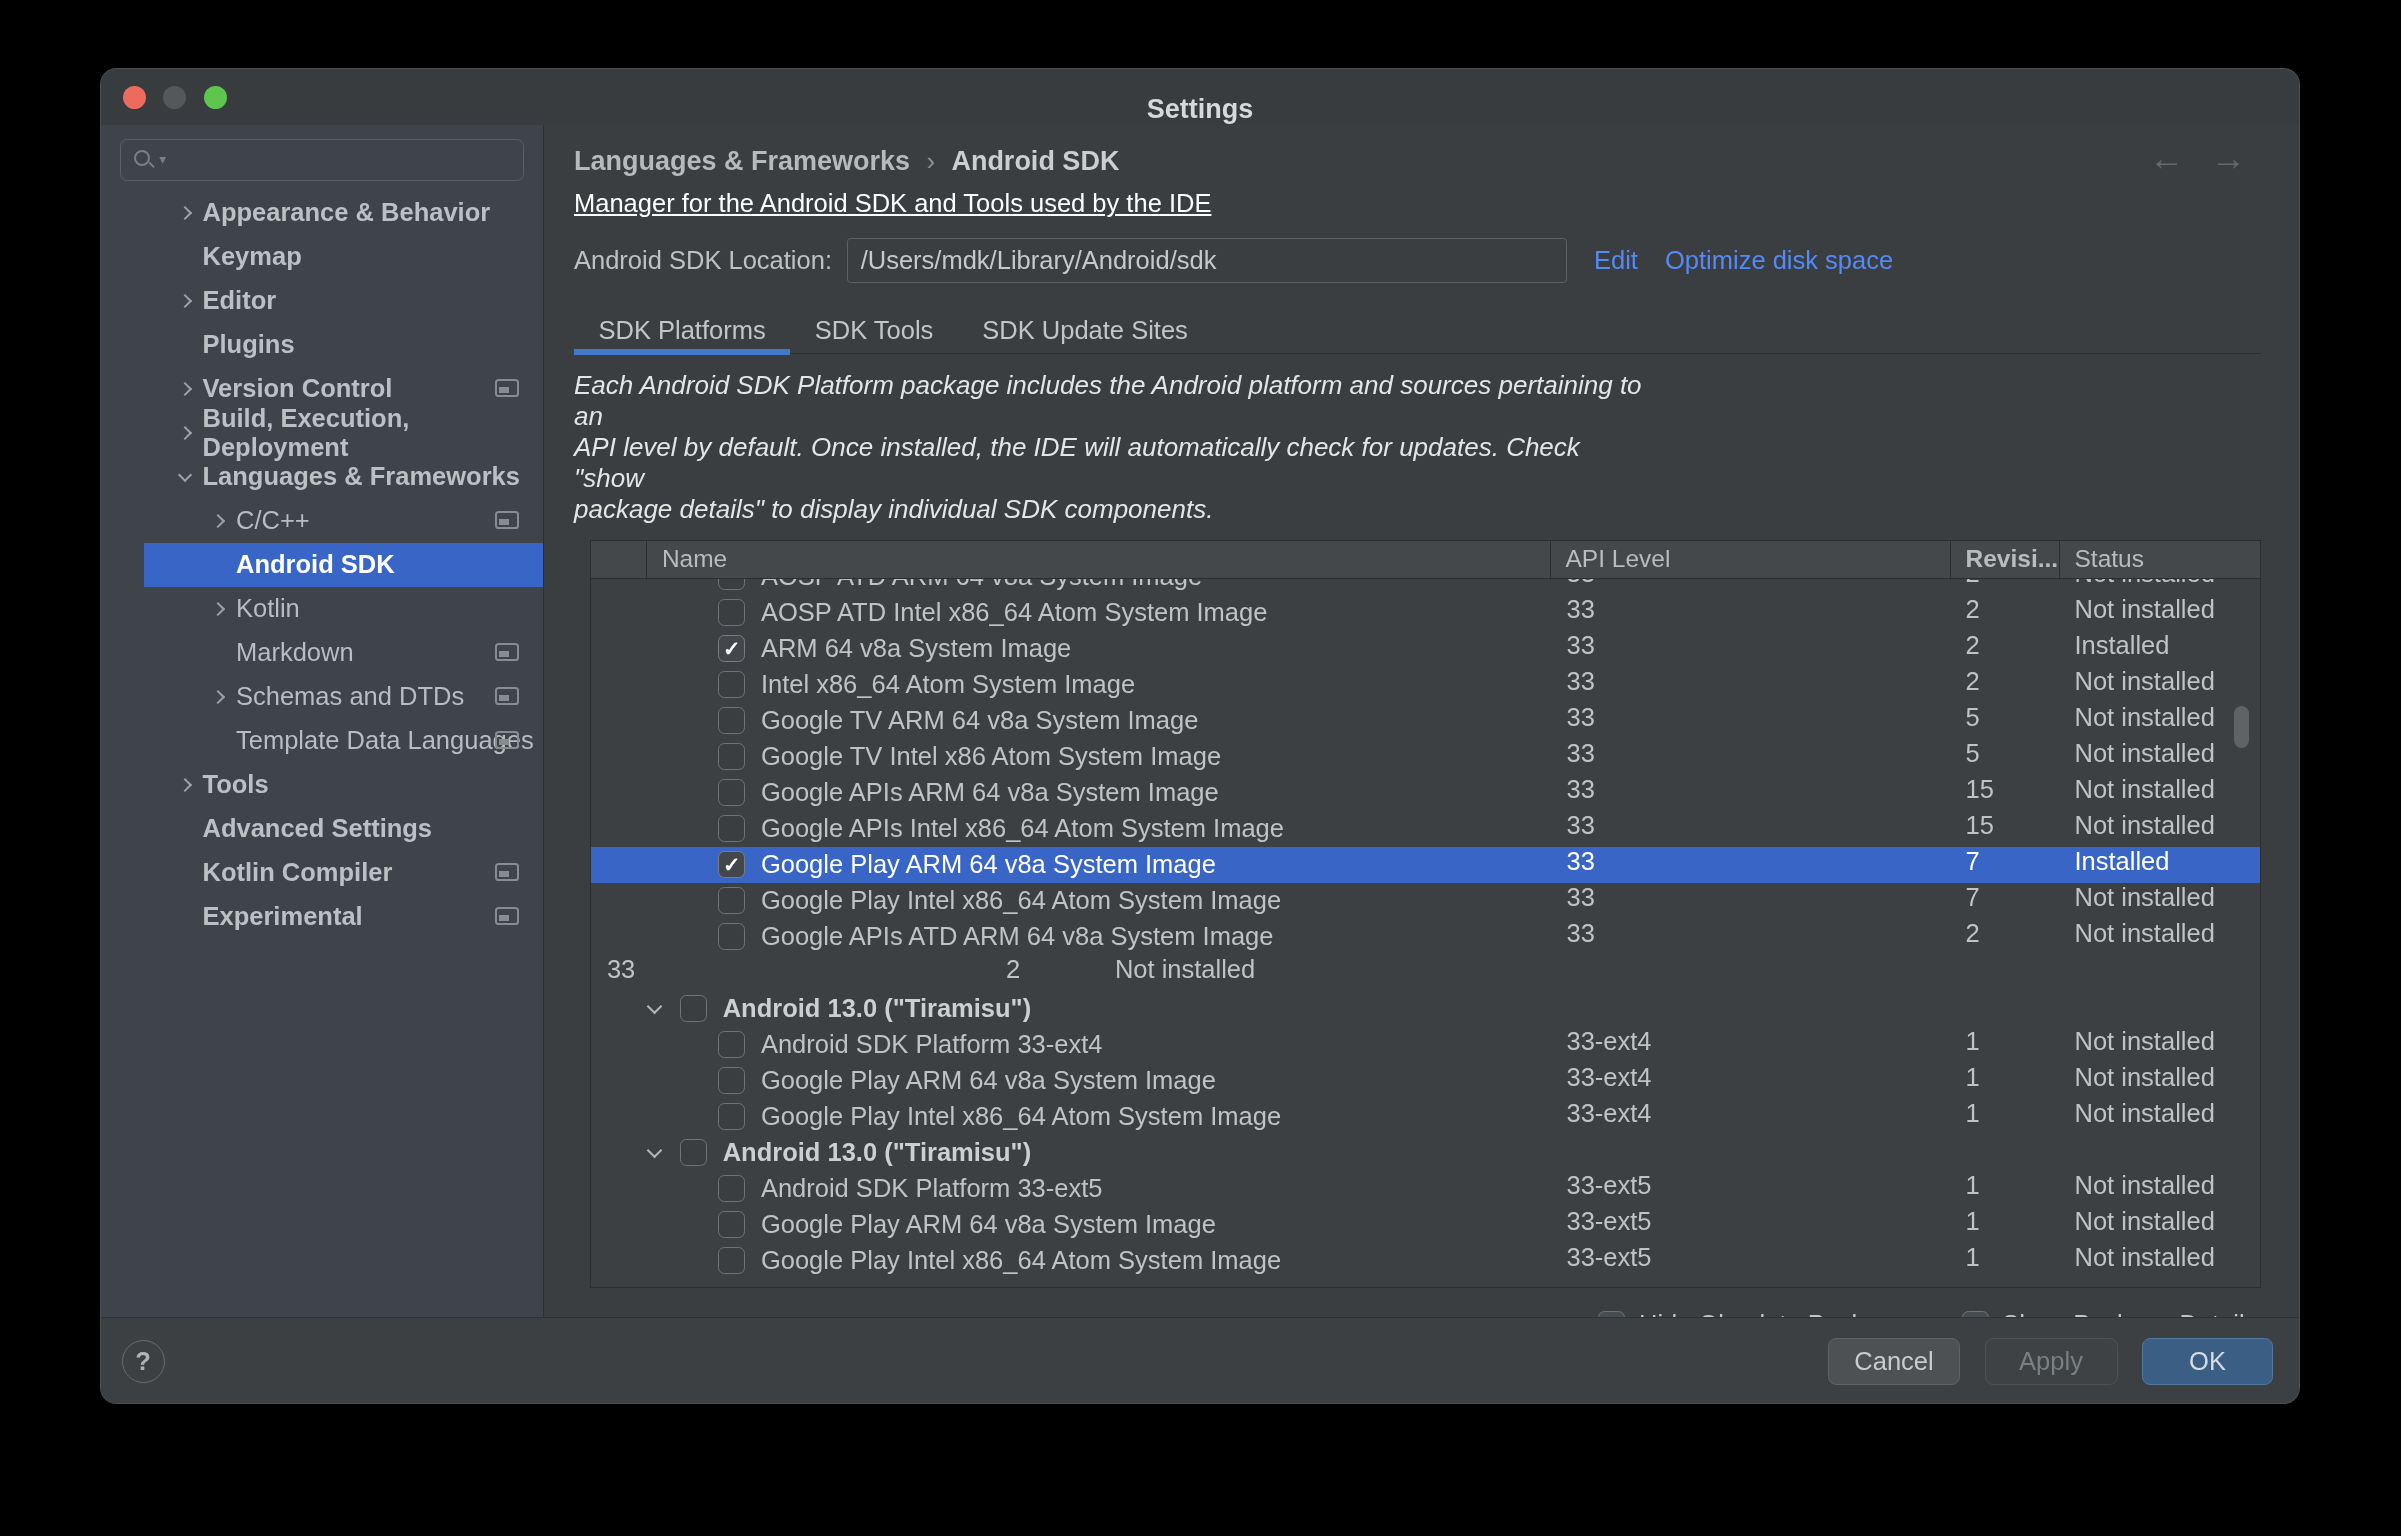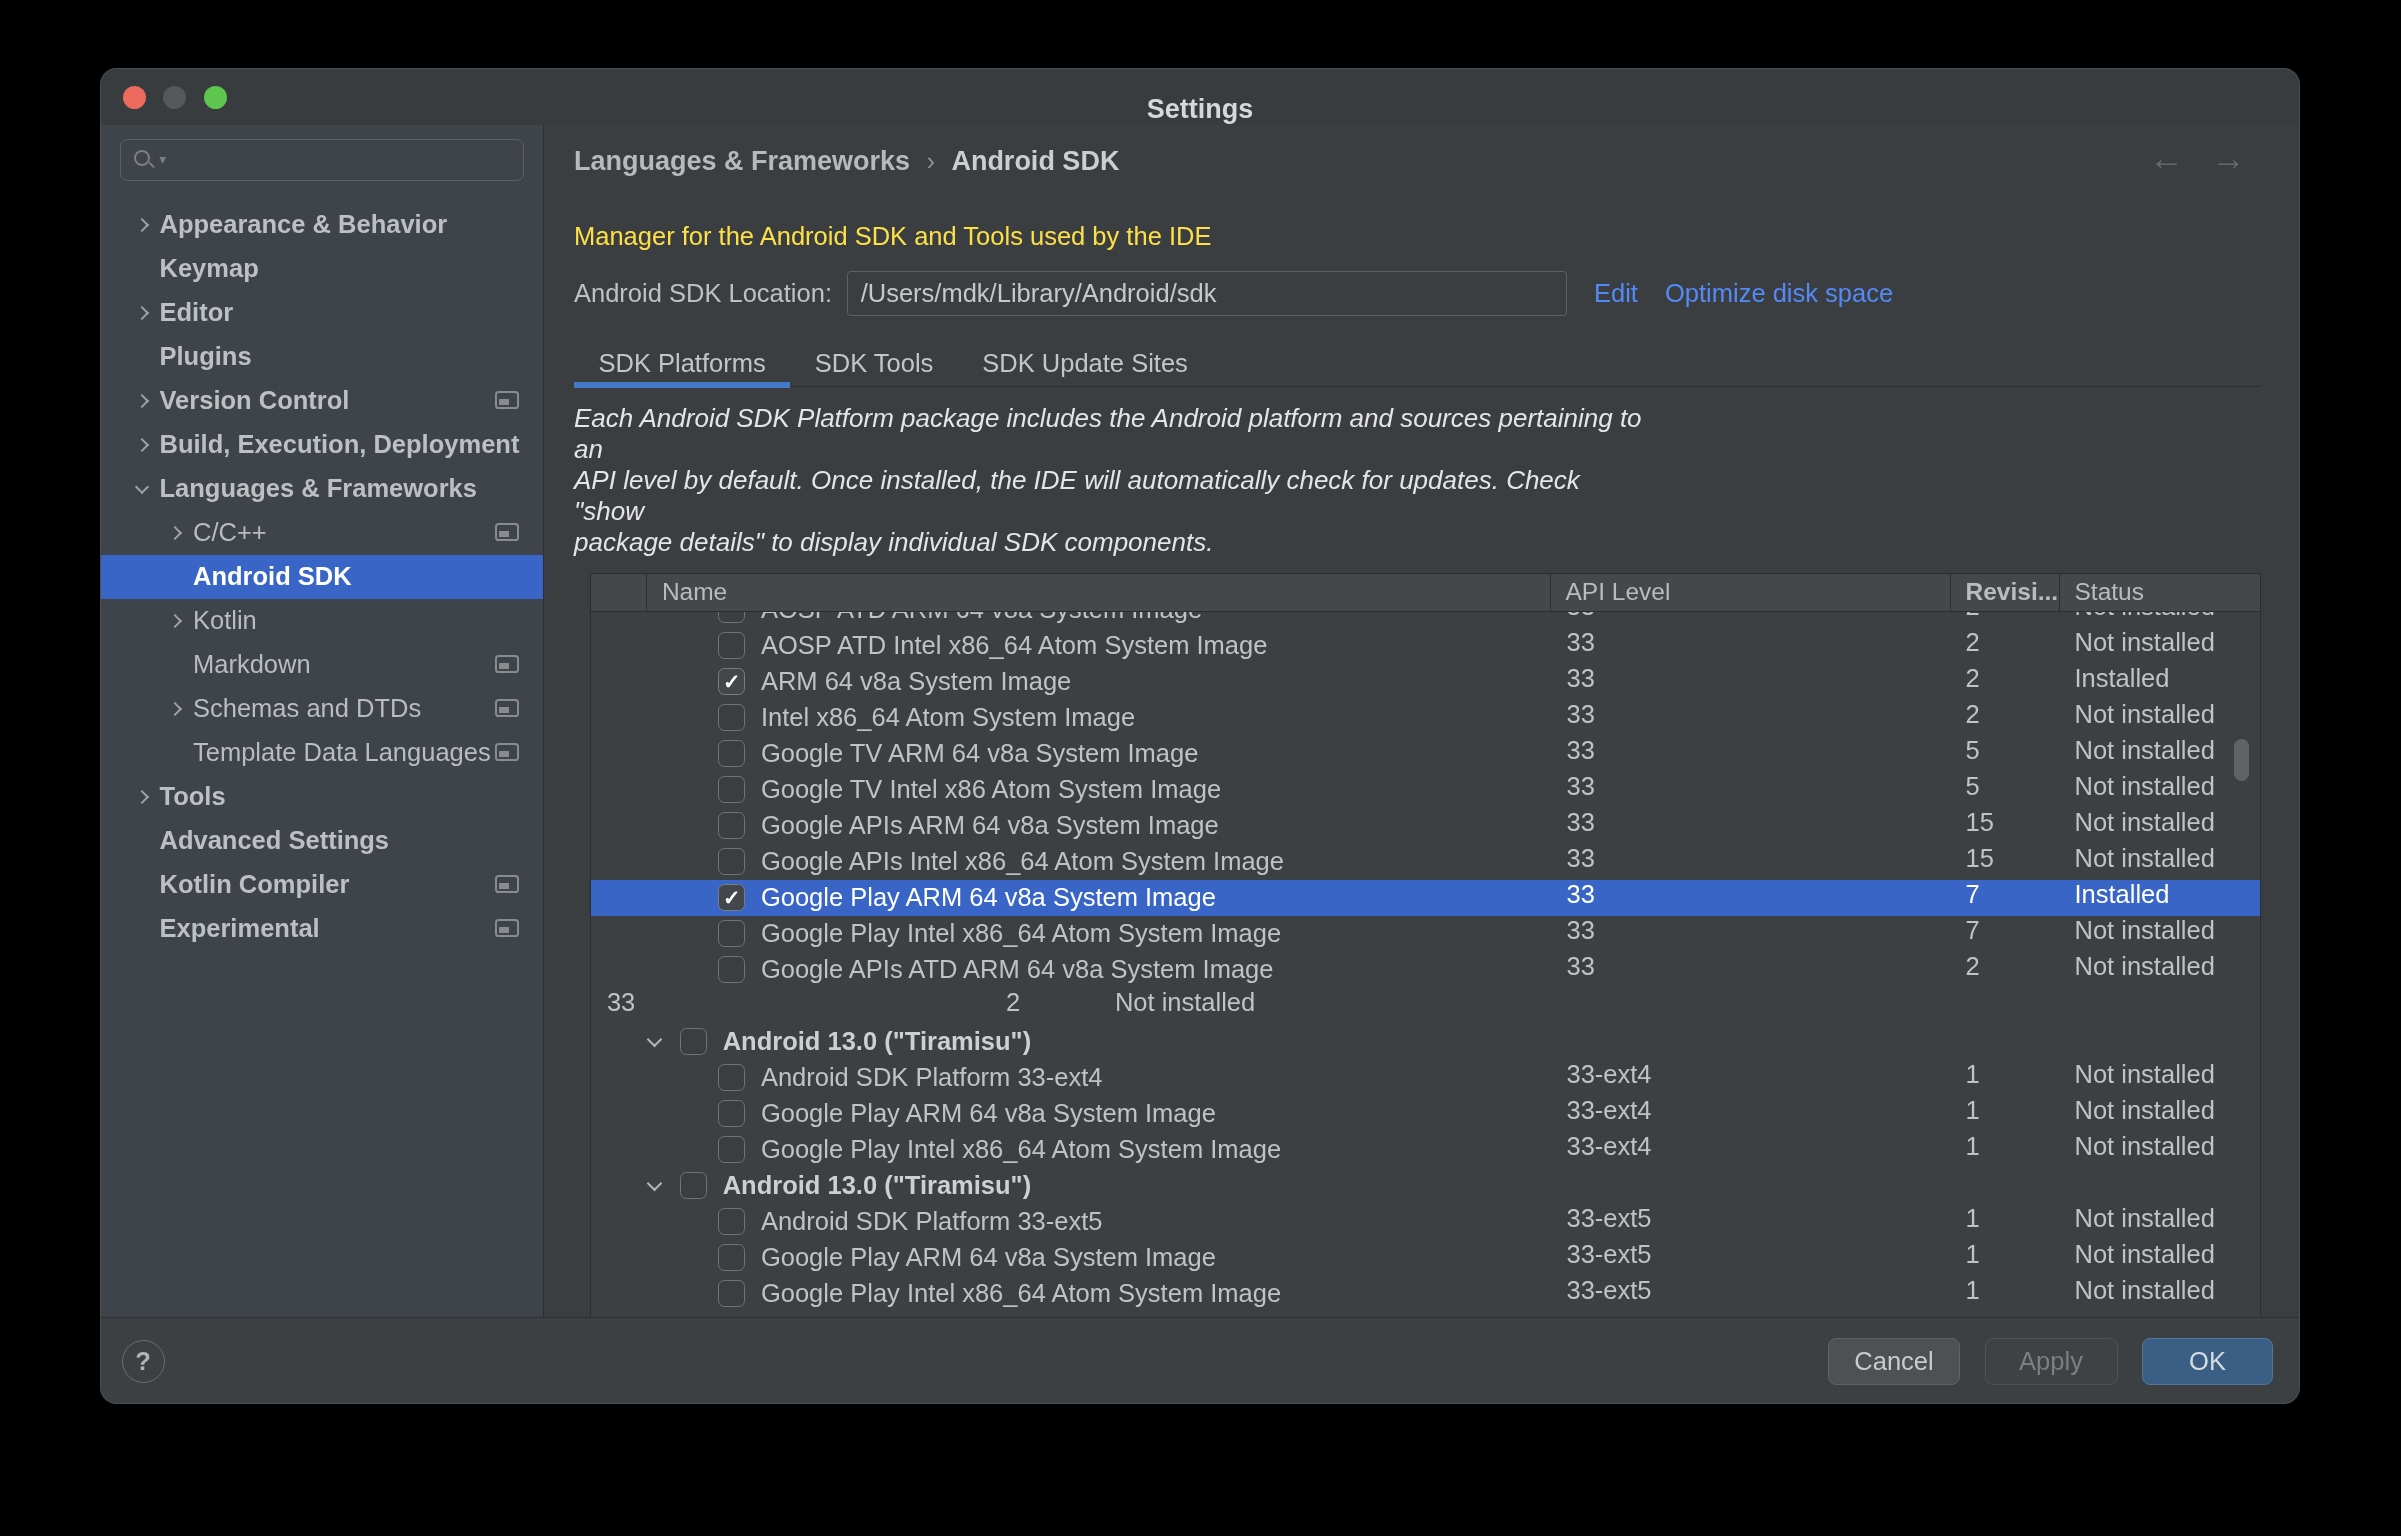--- a/index.html
+++ b/index.html
@@ -25,21 +25,21 @@
   .sidebar{width:443px;background:#3f434a;border-right:1.8px solid #2d2f31;
     padding-top:13.6px;flex-shrink:0;}
   .searchbox{margin:0 19px;height:42px;border:1.8px solid #5d6165;border-radius:7.3px;
     display:flex;align-items:center;padding-left:11px;gap:3.6px;background:#3f434a;}
   .mag{position:relative;width:23.6px;height:23.6px;}
   .mag::before{content:"";position:absolute;left:1.8px;top:1.8px;width:12.7px;height:12.7px;
     border:2.3px solid #7b7f83;border-radius:50%;}
   .mag::after{content:"";position:absolute;left:15.5px;top:16.4px;width:7.3px;height:2.3px;
     background:#7b7f83;transform:rotate(45deg);}
   .caret{font-size:13.6px;color:#7b7f83;line-height:1;}
-  .sblist{margin-top:22px;}
+  .sblist{margin-top:10px;padding-left:43px;}
   .sbitem{height:44px;display:flex;align-items:center;font-size:25.5px;color:#b9bdc0;
     position:relative;cursor:default;}
   .sbitem.lvl1{padding-left:25.5px;}
   .sbitem.lvl2{padding-left:59px;}
   .sbitem.bold{font-weight:bold;color:#bcc0c3;}
   .sbitem.selected{background:var(--selection-blue);color:#fff;font-weight:600;}
   .chevbox{width:33px;display:flex;align-items:center;justify-content:center;flex-shrink:0;}
   .chev{width:10px;height:10px;border-right:2.7px solid #9fa3a6;border-bottom:2.7px solid #9fa3a6;
     transform:rotate(-45deg);margin-right:2.7px;}
   .chev.down{transform:rotate(45deg);margin-top:-3.6px;}
@@ -48,21 +48,21 @@
   .monitor::after{content:"";position:absolute;left:1.8px;bottom:1.8px;width:10px;height:6.4px;
     background:#888c8f;}
   
   .content{flex:1;position:relative;padding:16.4px 38px 0 30px;overflow:hidden;}
   .crumbs{display:flex;align-items:center;gap:16.4px;height:40px;}
   .crumb-parent{font-size:27px;font-weight:bold;color:#b6babd;}
   .crumb-sep{font-size:25.5px;color:#8d9194;}
   .crumb-current{font-size:27px;font-weight:bold;color:#ccced0;}
   .navarrows{position:absolute;top:12.7px;right:53px;display:flex;gap:27px;
     font-size:35px;color:#66696c;}
-  .subtitle{margin-top:41px;font-size:25.5px;color:#fde047;}
+  .subtitle{margin-top:8px;font-size:25.5px;color:#ffffff;text-decoration:underline;}
   .locrow{margin-top:20px;display:flex;align-items:center;}
   .loclabel{font-size:25.5px;color:#bec1c4;width:273px;flex-shrink:0;}
   .locfield{width:720px;height:45px;border:1.8px solid #5d6165;border-radius:3.6px;
     background:transparent;color:#c6c9cc;font-size:25.5px;padding:0 12.7px;
     font-family:"Liberation Sans",sans-serif;}
   .link{font-size:25.5px;color:var(--link-blue);margin-left:27px;text-decoration:none;cursor:pointer;}
   .tabs{margin-top:25.5px;display:flex;border-bottom:1.8px solid #2d2f31;}
   .tab{padding:0 24.5px;height:44px;display:flex;align-items:center;font-size:25.5px;
     color:#c3c6c9;position:relative;cursor:default;}
   .tab.selected::after{content:"";position:absolute;left:0;right:0;bottom:-1.8px;height:5.5px;

